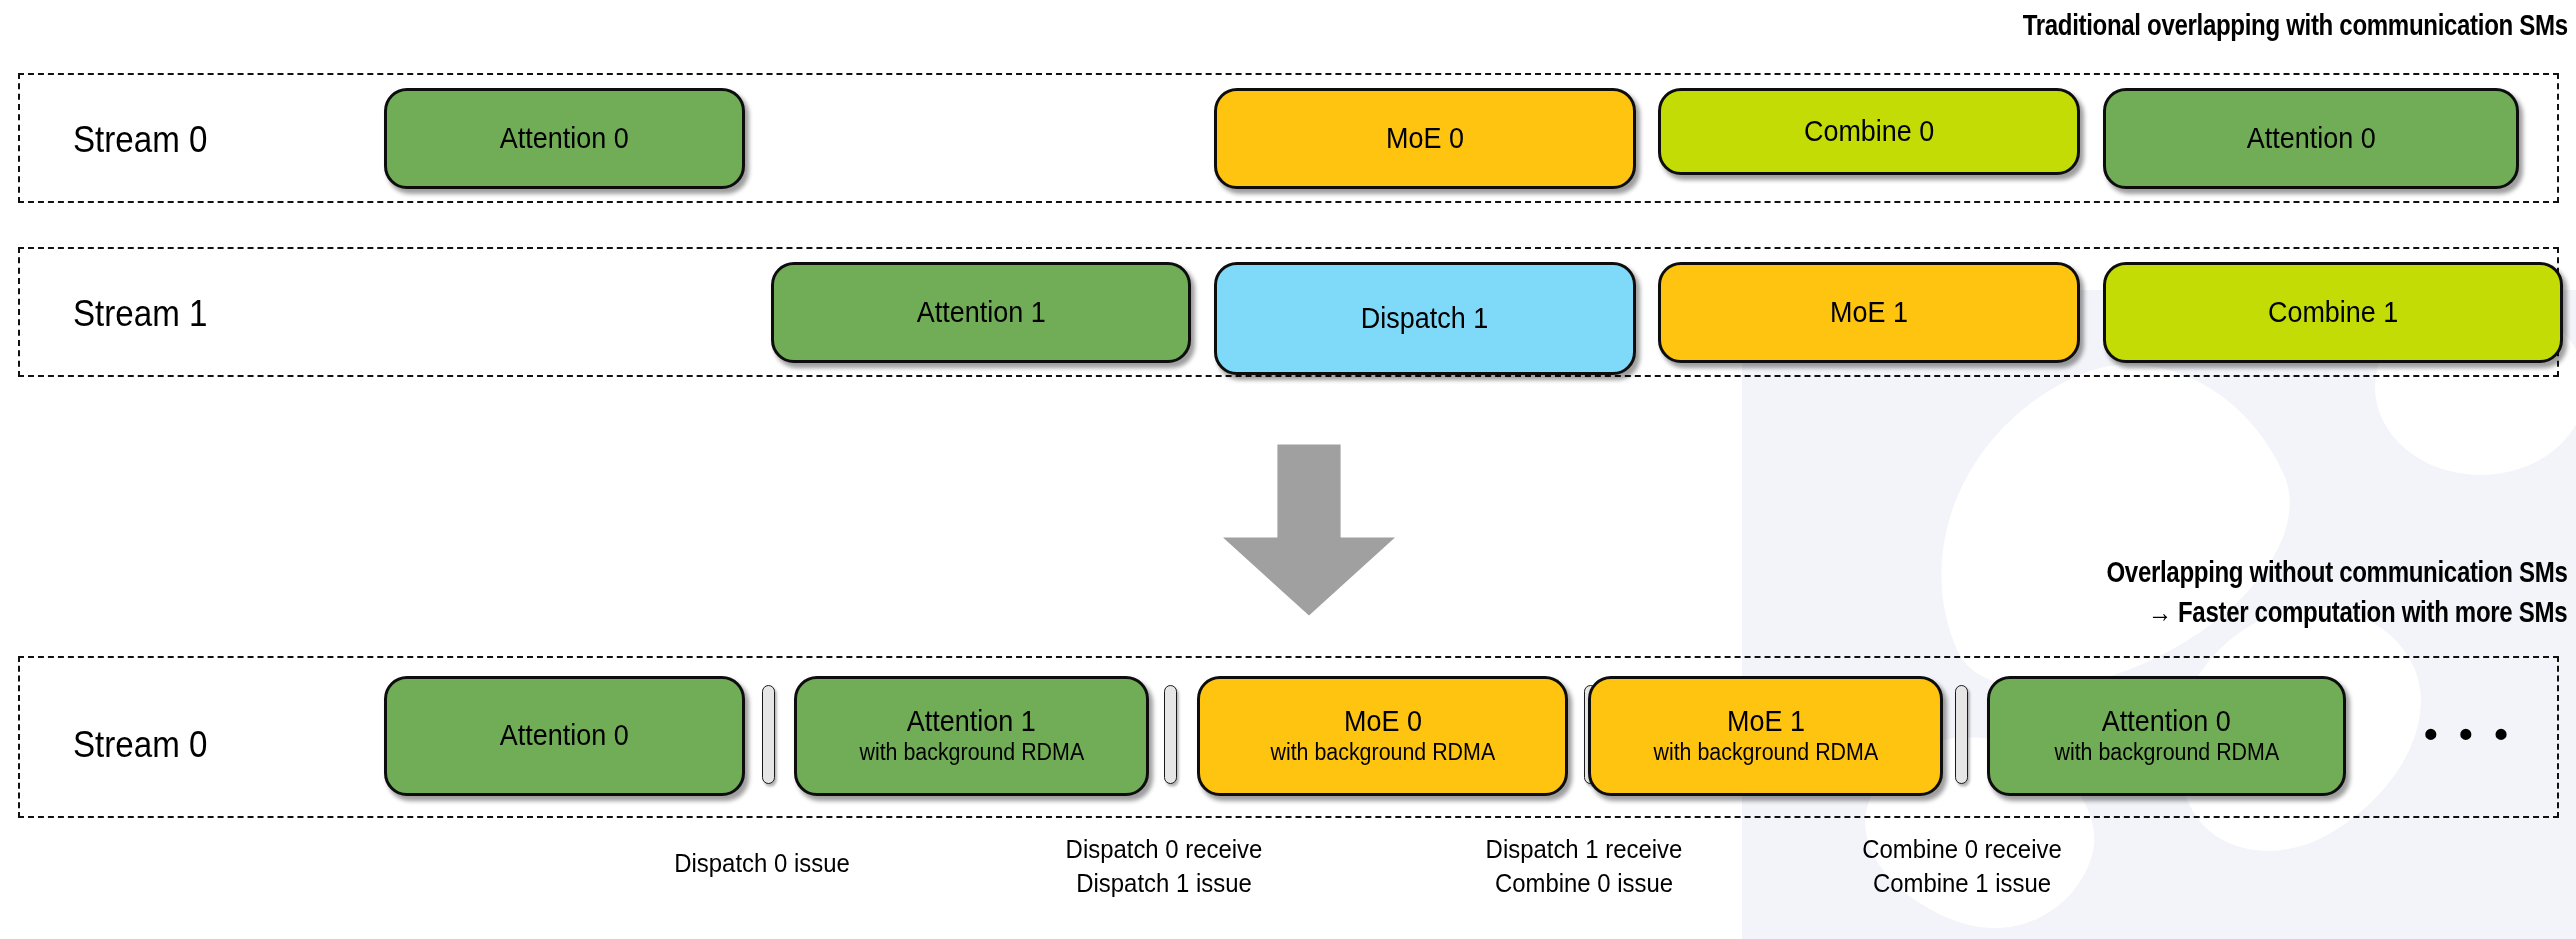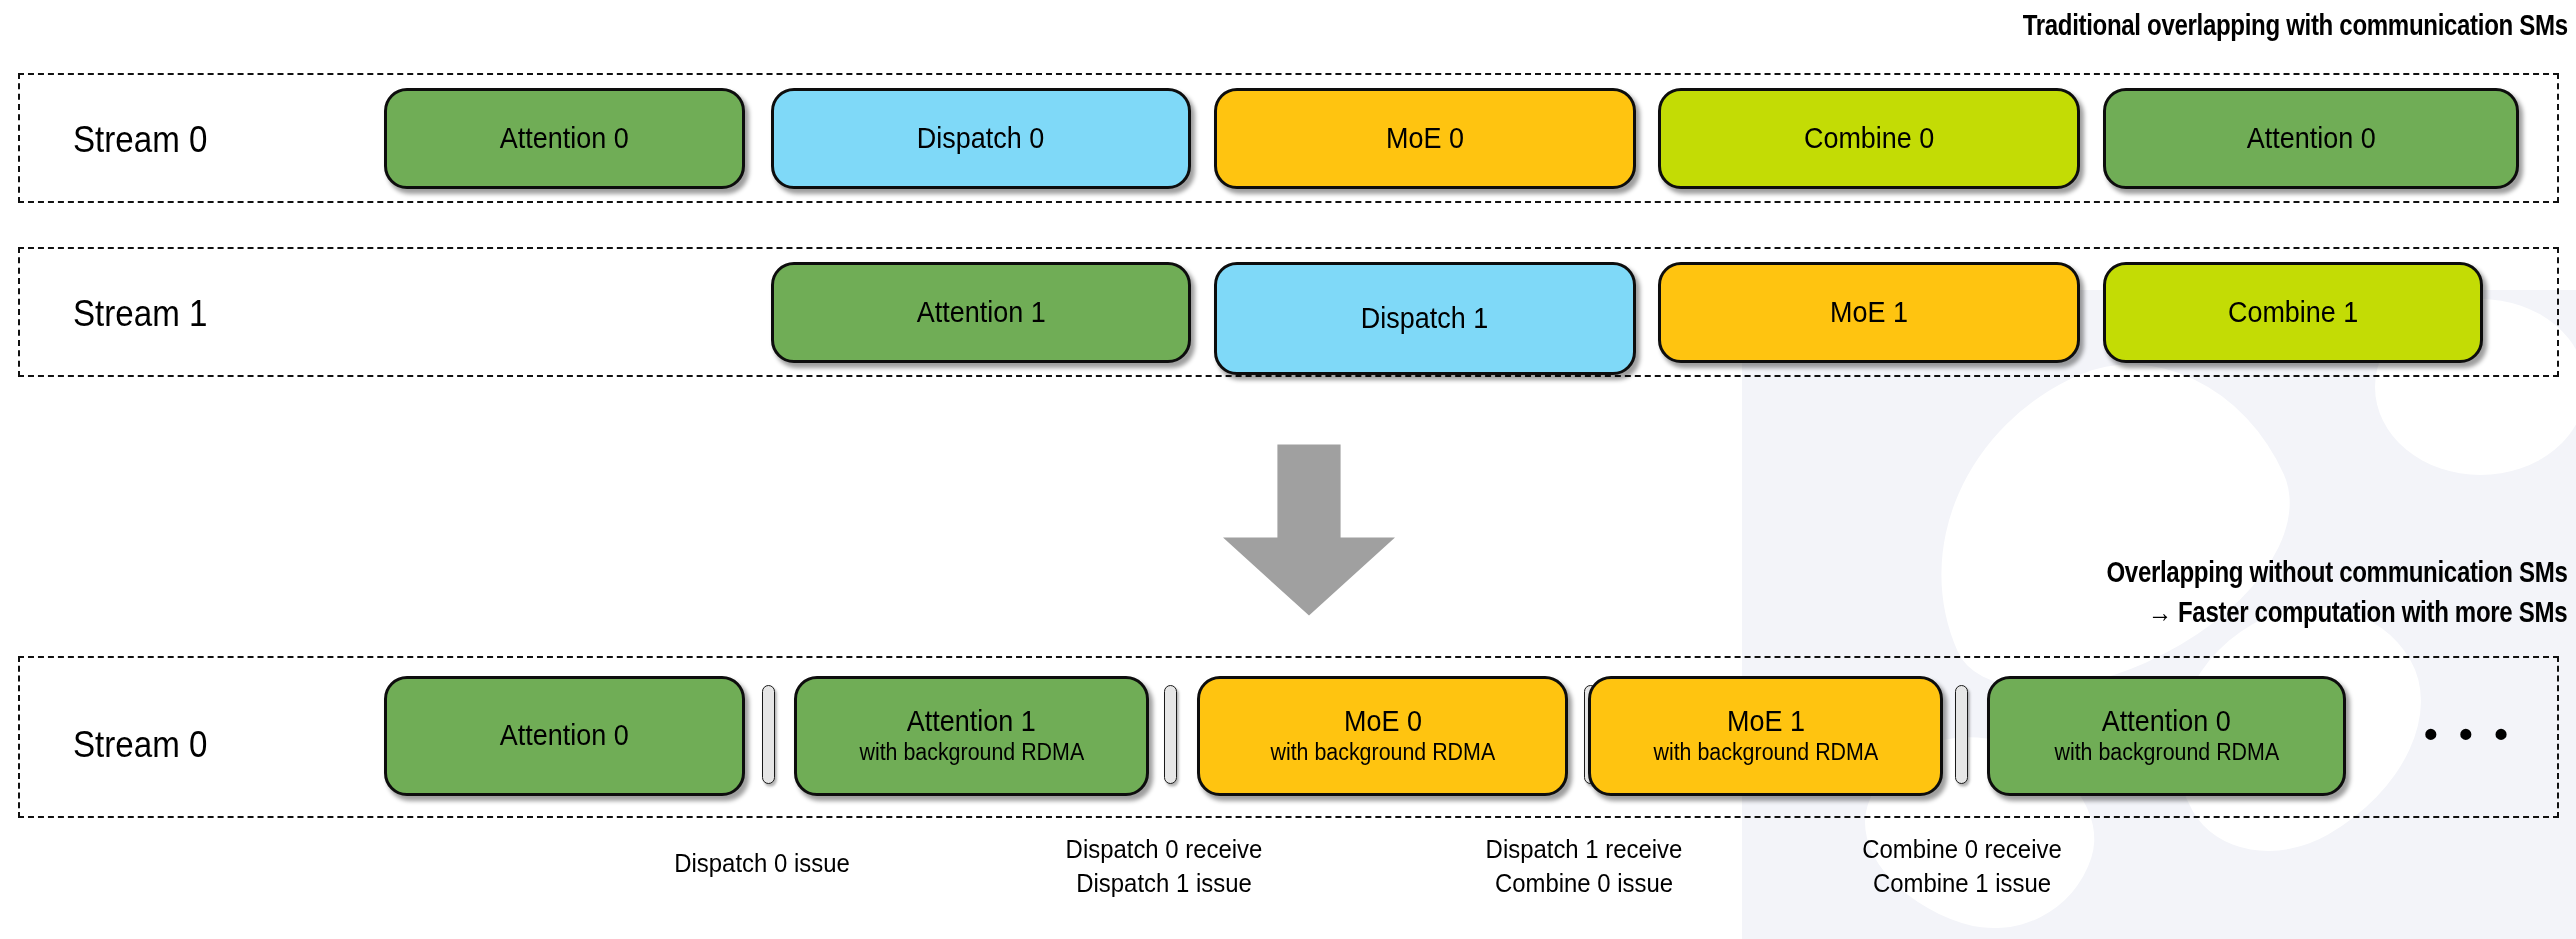--- a/index.html
+++ b/index.html
@@ -200,46 +200,43 @@
   </div>
 
   <div class="section-title" id="title-top">Traditional overlapping with communication SMs</div>
 
   <div class="stream-row" id="row-top-s0"></div>
   <div class="stream-label" id="label-top-s0">Stream 0</div>
 
   <div class="task-box" style="left:384px; top:88px; width:361px; height:101px; background:#70AD56;">
     <div class="task-title">Attention 0</div>
   </div>
-  <div class="task-box" style="left:771px; top:88px; width:420px; height:101px; background:#7FD9F8;">
-    <div class="task-title">Dispatch 0</div>
-  </div>
   <div class="task-box" style="left:1214px; top:88px; width:422px; height:101px; background:#FFC410;">
     <div class="task-title">MoE 0</div>
   </div>
-  <div class="task-box" style="left:1658px; top:88px; width:422px; height:101px; background:#C3DC05;">
+  <div class="task-box" style="left:1658px; top:88px; width:422px; height:87px; background:#C3DC05;">
     <div class="task-title">Combine 0</div>
   </div>
   <div class="task-box" style="left:2103px; top:88px; width:416px; height:101px; background:#70AD56;">
     <div class="task-title">Attention 0</div>
   </div>
 
   <div class="stream-row" id="row-top-s1"></div>
   <div class="stream-label" id="label-top-s1">Stream 1</div>
 
   <div class="task-box" style="left:771px; top:262px; width:420px; height:101px; background:#70AD56;">
     <div class="task-title">Attention 1</div>
   </div>
   <div class="task-box" style="left:1214px; top:262px; width:422px; height:113px; background:#7FD9F8;">
     <div class="task-title">Dispatch 1</div>
   </div>
   <div class="task-box" style="left:1658px; top:262px; width:422px; height:101px; background:#FFC410;">
     <div class="task-title">MoE 1</div>
   </div>
-  <div class="task-box" style="left:2103px; top:262px; width:380px; height:101px; background:#C3DC05;">
+  <div class="task-box" style="left:2103px; top:262px; width:460px; height:101px; background:#C3DC05;">
     <div class="task-title">Combine 1</div>
   </div>
 
   <svg id="down-arrow" viewBox="0 0 196 195">
     <polygon points="62,0 134,0 134,106 196,106 98,195 0,106 62,106" fill="#A0A0A0"></polygon>
   </svg>
 
   <div class="section-title" id="title-bottom-1">Overlapping without communication SMs</div>
   <div class="section-title" id="title-bottom-2">→ Faster computation with more SMs</div>
 

